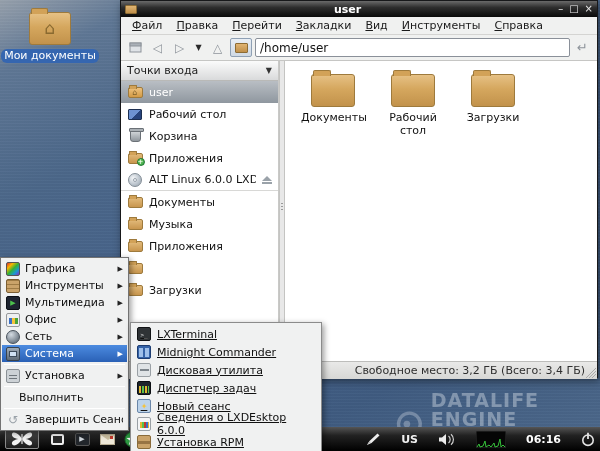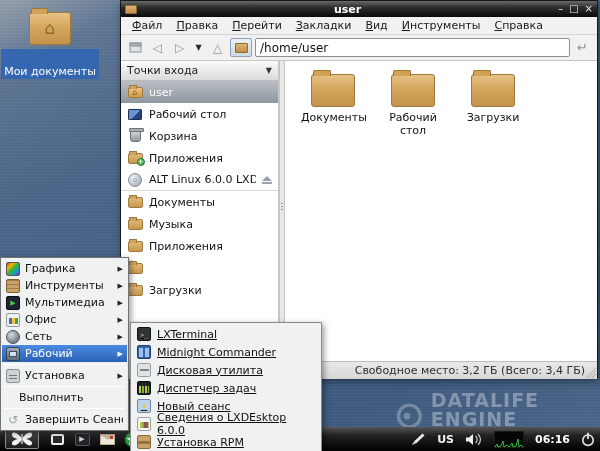--- a/index.html
+++ b/index.html
@@ -15,24 +15,24 @@
       linear-gradient(155deg, #97a1ac 0%, #5f7795 10%, #4b6789 28%, #44618a 55%, #3f5b80 78%, #4d698b 100%);
   }
 
   .desk-icon { position:absolute; left:8px; top:6px; width:84px; display:flex; flex-direction:column; align-items:center; }
   .folder { position:relative; background:linear-gradient(180deg,#e6c185 0%, #d5a75e 45%, #c2924b 100%); border:1px solid #9e7a3c; border-radius:3px; }
   .folder::before { content:""; position:absolute; top:-5px; left:1px; width:38%; height:5px;
     background:#d2a258; border:1px solid #9e7a3c; border-bottom:none; border-radius:2px 2px 0 0; }
   .folder-lg { width:44px; height:33px; }
   .desk-folder { width:42px; height:33px; margin-top:6px; display:flex; align-items:center; justify-content:center; }
   .home-glyph { color:#8a6a30; font-size:17px; line-height:1; }
-  .desk-label { margin-top:4px; background:#3566b0; color:#fff; font-size:11px; padding:16px 3px 1px; border-radius:0; white-space:nowrap; }
-
-  
-  .watermark { position:absolute; left:396px; top:391px; display:flex; align-items:center; gap:8px; z-index:5; }
+  .desk-label { margin-top:4px; background:#3566b0; color:#fff; font-size:11px; padding:0 3px 1px; border-radius:6px; white-space:nowrap; }
+
+  
+  .watermark { position:absolute; left:396px; top:391px; display:flex; align-items:flex-end; gap:8px; z-index:5; }
   .wm-text .wm-title { font-size:19px; font-weight:bold; letter-spacing:1px; color:rgba(235,240,245,0.38); line-height:1; }
   .wm-text .wm-sub { font-size:8px; letter-spacing:2.5px; color:rgba(235,240,245,0.28); margin-top:2px; }
 
   
   .window { position:absolute; left:120px; top:0; width:478px; height:378px; z-index:10;
     border:1px solid #17181a; background:#f0f1f0; box-shadow:2px 3px 8px rgba(0,0,0,0.45); }
   .titlebar { height:16px; background:linear-gradient(180deg,#6a6a6a 0%, #2e2e2e 40%, #0a0a0a 100%);
     display:flex; align-items:center; padding:0 4px; }
   .tb-icon { width:12px; height:9px; border-radius:1px; background:linear-gradient(#e0b472,#c0904a); border:1px solid #8d6c34; }
   .tb-title { flex:1; text-align:center; color:#fff; font-weight:bold; font-size:11px; line-height:1; }
@@ -143,21 +143,21 @@
   .menu-btn { width:34px; height:20px; background:linear-gradient(#4a4a4a,#1c1c1c); border:1px solid #8a8a8a; border-radius:2px;
     display:flex; align-items:center; justify-content:center; margin-right:8px; }
   .tb-ico { width:20px; height:20px; display:flex; align-items:center; justify-content:center; margin-right:5px; }
   .sd-icon { width:13px; height:11px; border:2px solid #eee; border-radius:2px; background:#2a2a2a; }
   .mp-icon { width:15px; height:13px; background:#22262b; border:1px solid #555; border-radius:2px; color:#cfd5da; font-size:7px;
     display:flex; align-items:center; justify-content:center; }
   .mail-icon { width:15px; height:11px; background:#eee8d8; border:1px solid #b9ae94; position:relative; }
   .mail-icon::before { content:""; position:absolute; left:0; top:0; width:0; height:0;
     border-left:7px solid transparent; border-right:7px solid transparent; border-top:5px solid #c9bd9e; }
   .mail-icon::after { content:""; position:absolute; right:1px; top:1px; width:3px; height:3px; background:#c0392b; }
-  .tray { margin-left:auto; display:flex; align-items:center; gap:11px; }
+  .tray { margin-left:auto; display:flex; align-items:center; gap:20px; }
   .layout { color:#f0f0f0; font-size:11px; font-weight:bold; }
   .clock { color:#fff; font-size:11px; font-weight:bold; }
 </style>
 </head>
 <body>
 
 <div class="desktop"></div>
 
 <div class="desk-icon">
   <div class="folder desk-folder">
@@ -347,21 +347,21 @@
   </div>
   <div class="mrow">
     <span class="mic mic-network"></span>
     <span class="mlabel">Сеть</span>
     <span class="arrow">▶</span>
   </div>
   <div class="mrow hl">
     <span class="mic mic-system">
         <span></span>
       </span>
-    <span class="mlabel">Рабочий</span>
+    <span class="mlabel">Система</span>
     <span class="arrow">▶</span>
   </div>
   <div class="msep"></div>
   <div class="mrow">
     <span class="mic mic-settings">
         <span></span>
       </span>
     <span class="mlabel">Установка</span>
     <span class="arrow">▶</span>
   </div>

